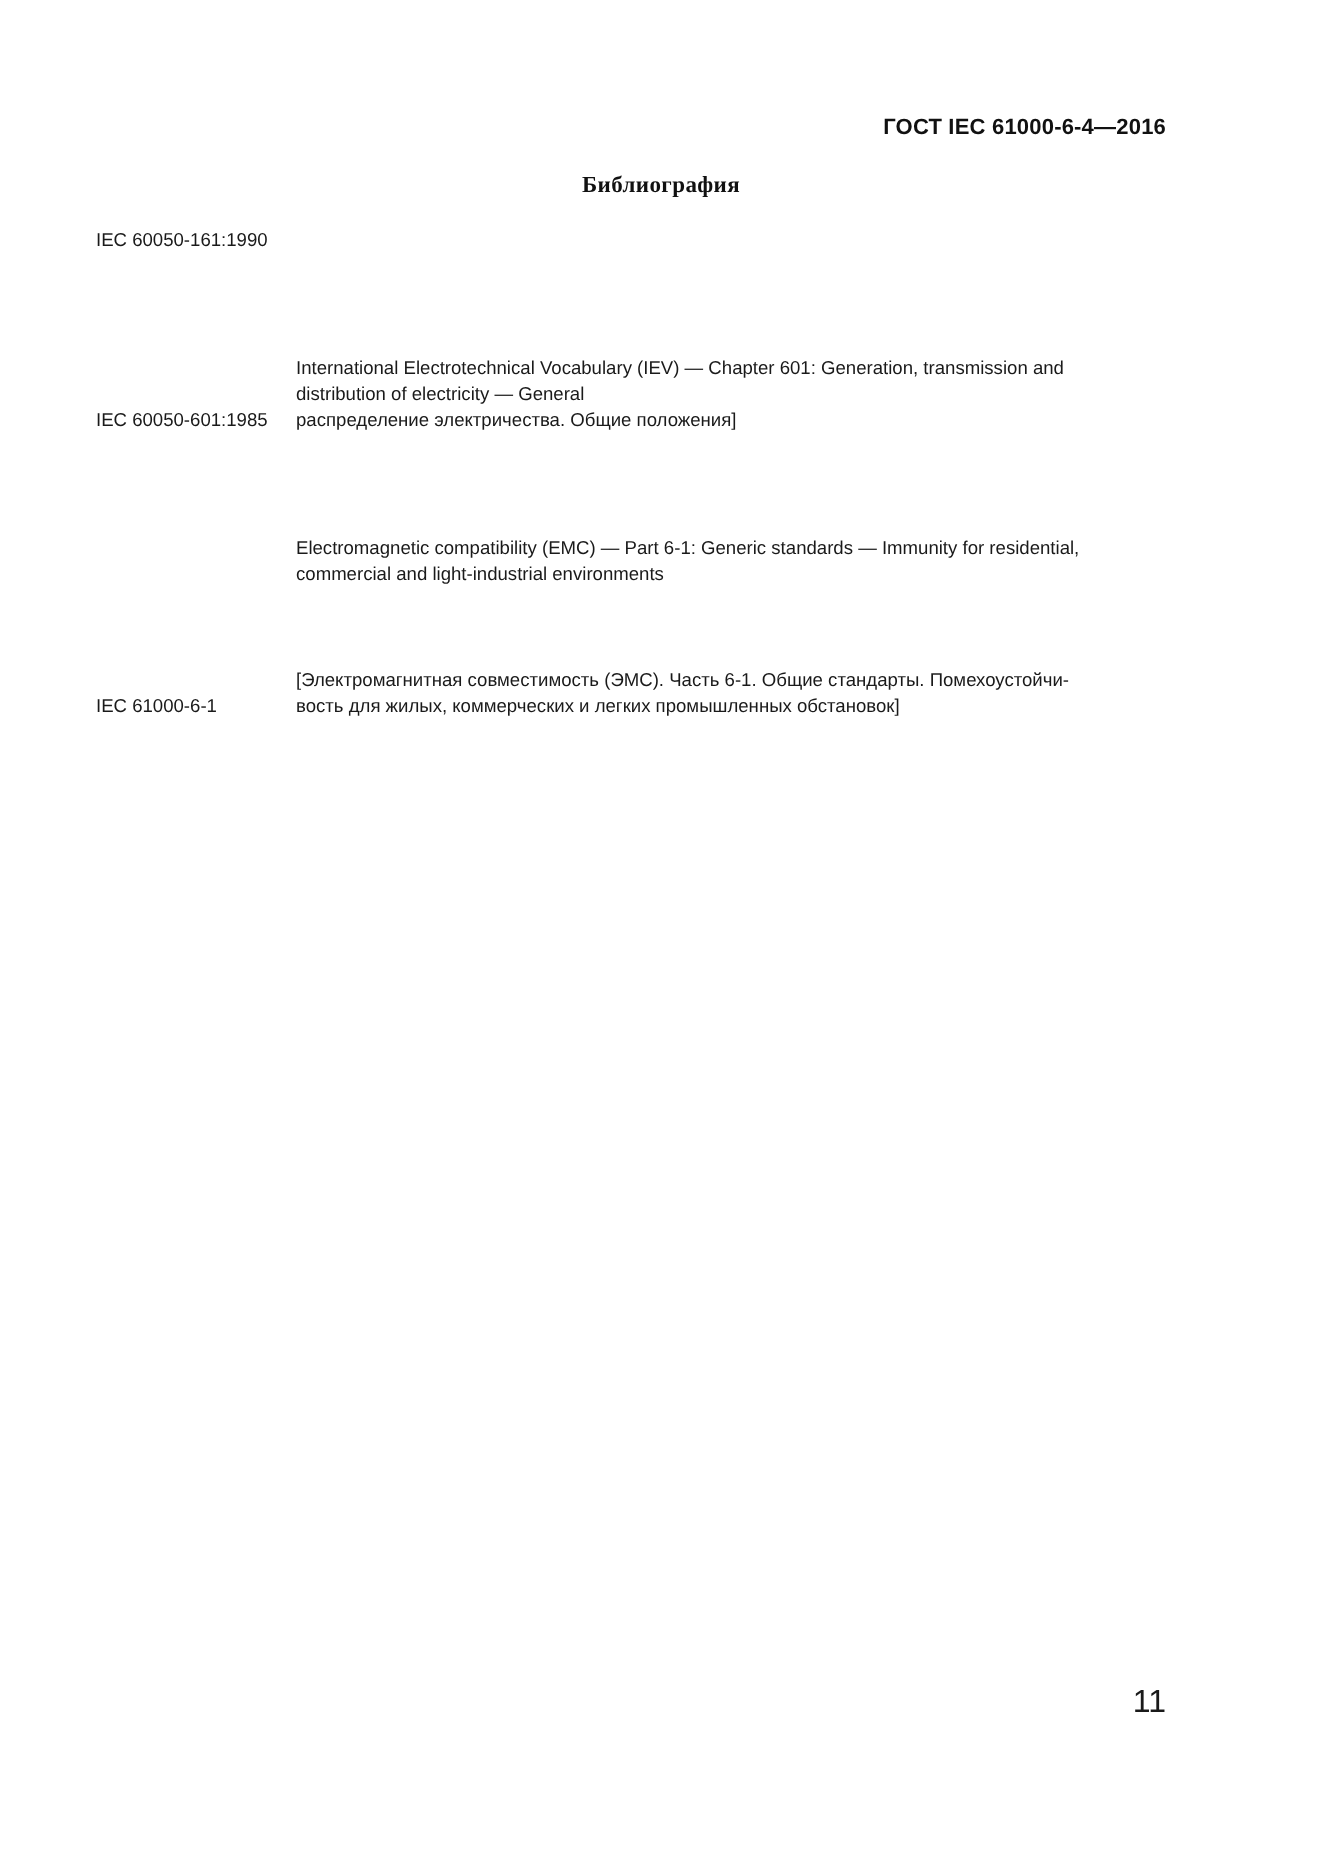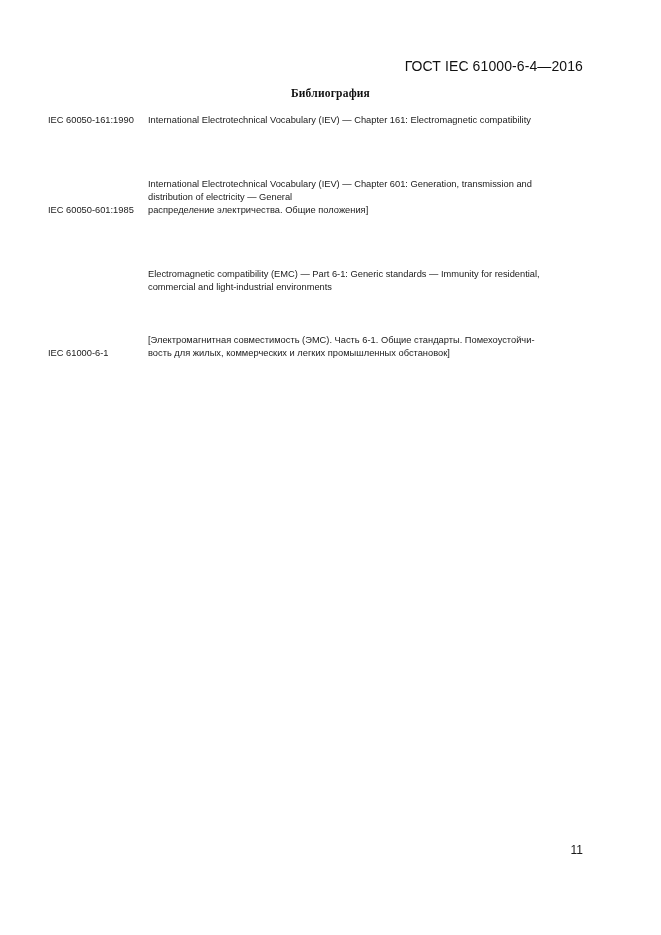--- a/index.html
+++ b/index.html
@@ -23,22 +23,22 @@
     height: 935px;
   }
 
   
   .doc-header {
     position: absolute;
     top: 58px;
     left: 0;
     right: 78px;
     text-align: right;
-    font-size: 14px;
-    font-weight: normal;
+    font-size: 11px;
+    font-weight: bold;
     letter-spacing: 0.1px;
     color: #111111;
     white-space: nowrap;
   }
 
   
   .section-title {
     position: absolute;
     top: 87px;
     left: 0;
@@ -95,38 +95,37 @@
     margin-top: 40px;
   }
 
   
   .page-number {
     position: absolute;
     top: 843px;
     left: 0;
     right: 78px;
     text-align: right;
-    font-size: 12px;
+    font-size: 16px;
     color: #1a1a1a;
   }
 </style>
 </head>
 <body>
 
 <div class="page">
 
   <div class="doc-header">ГОСТ IEC 61000-6-4—2016</div>
 
   <div class="section-title">Библиография</div>
 
   <div class="biblio">
       <div class="biblio-entry">
         <div class="entry-ref">IEC 60050-161:1990</div>
         <div class="entry-body">
-          <div class="entry-line">International Electrotechnical Vocabulary (IEV) — Chapter 161: Electromagnetic compatibility</div>
         </div>
       </div>
       <div class="biblio-entry">
         <div class="entry-ref">IEC 60050-601:1985</div>
         <div class="entry-body">
           <div class="entry-line justify">International Electrotechnical Vocabulary (IEV) — Chapter 601: Generation, transmission and</div>
           <div class="entry-line">distribution of electricity — General</div>
           <div class="entry-line">распределение электричества. Общие положения]</div>
         </div>
       </div>

